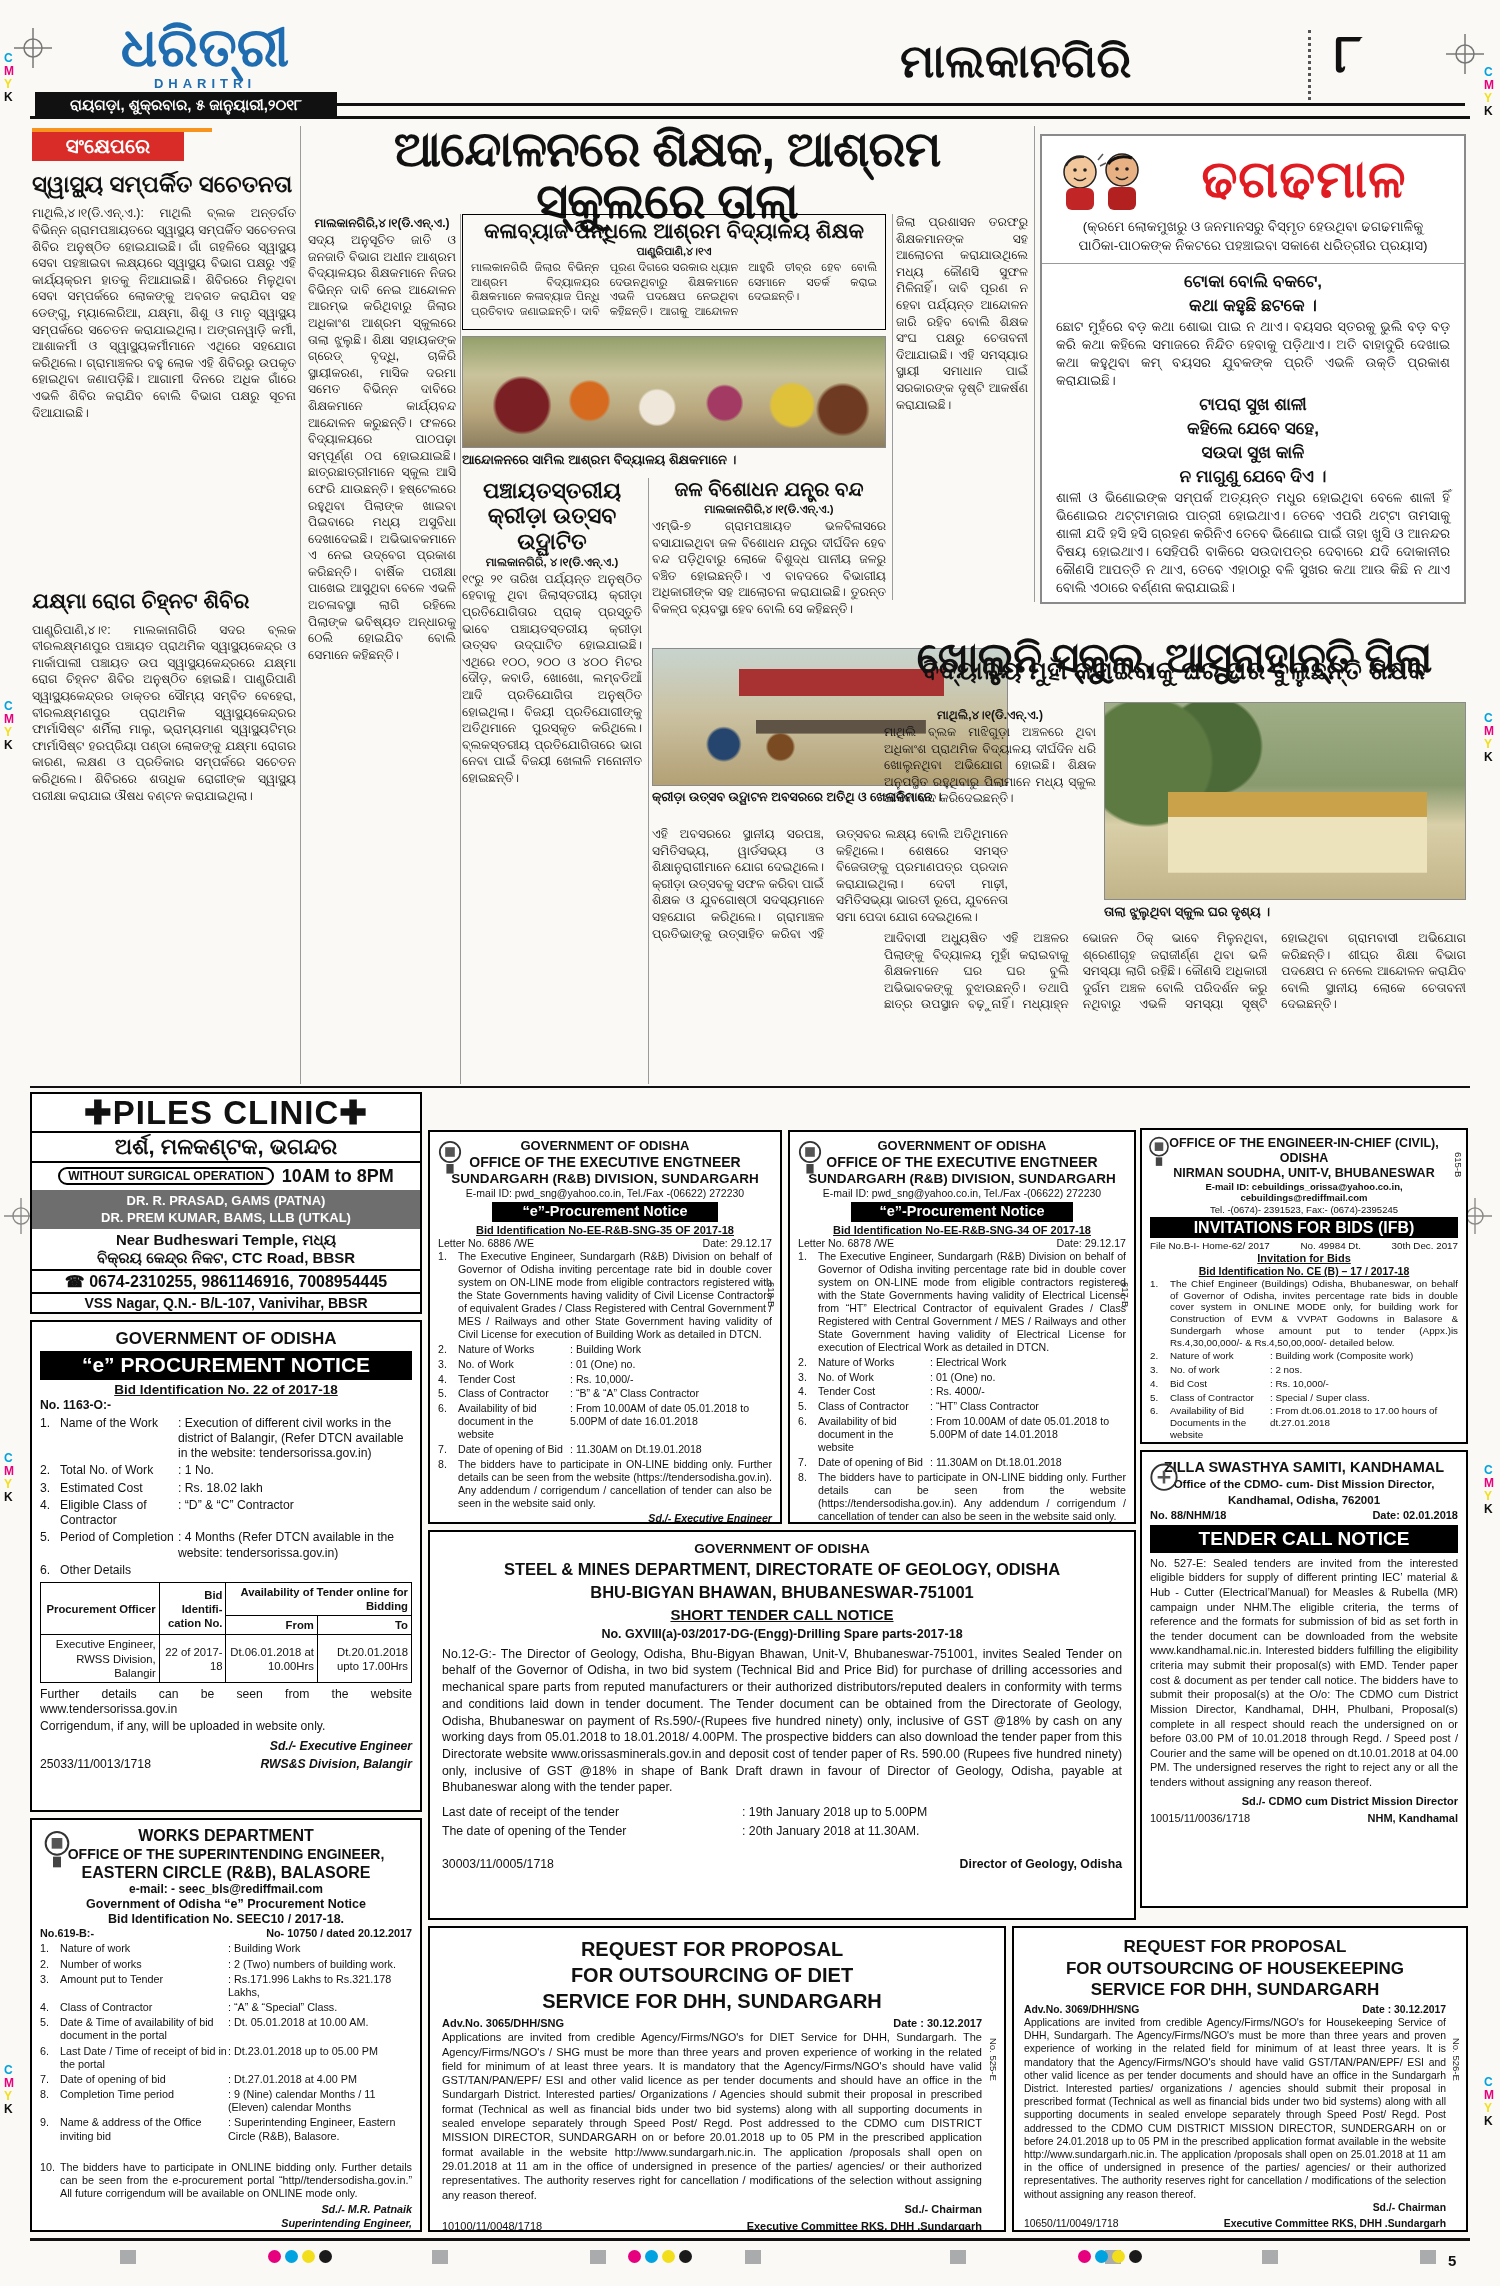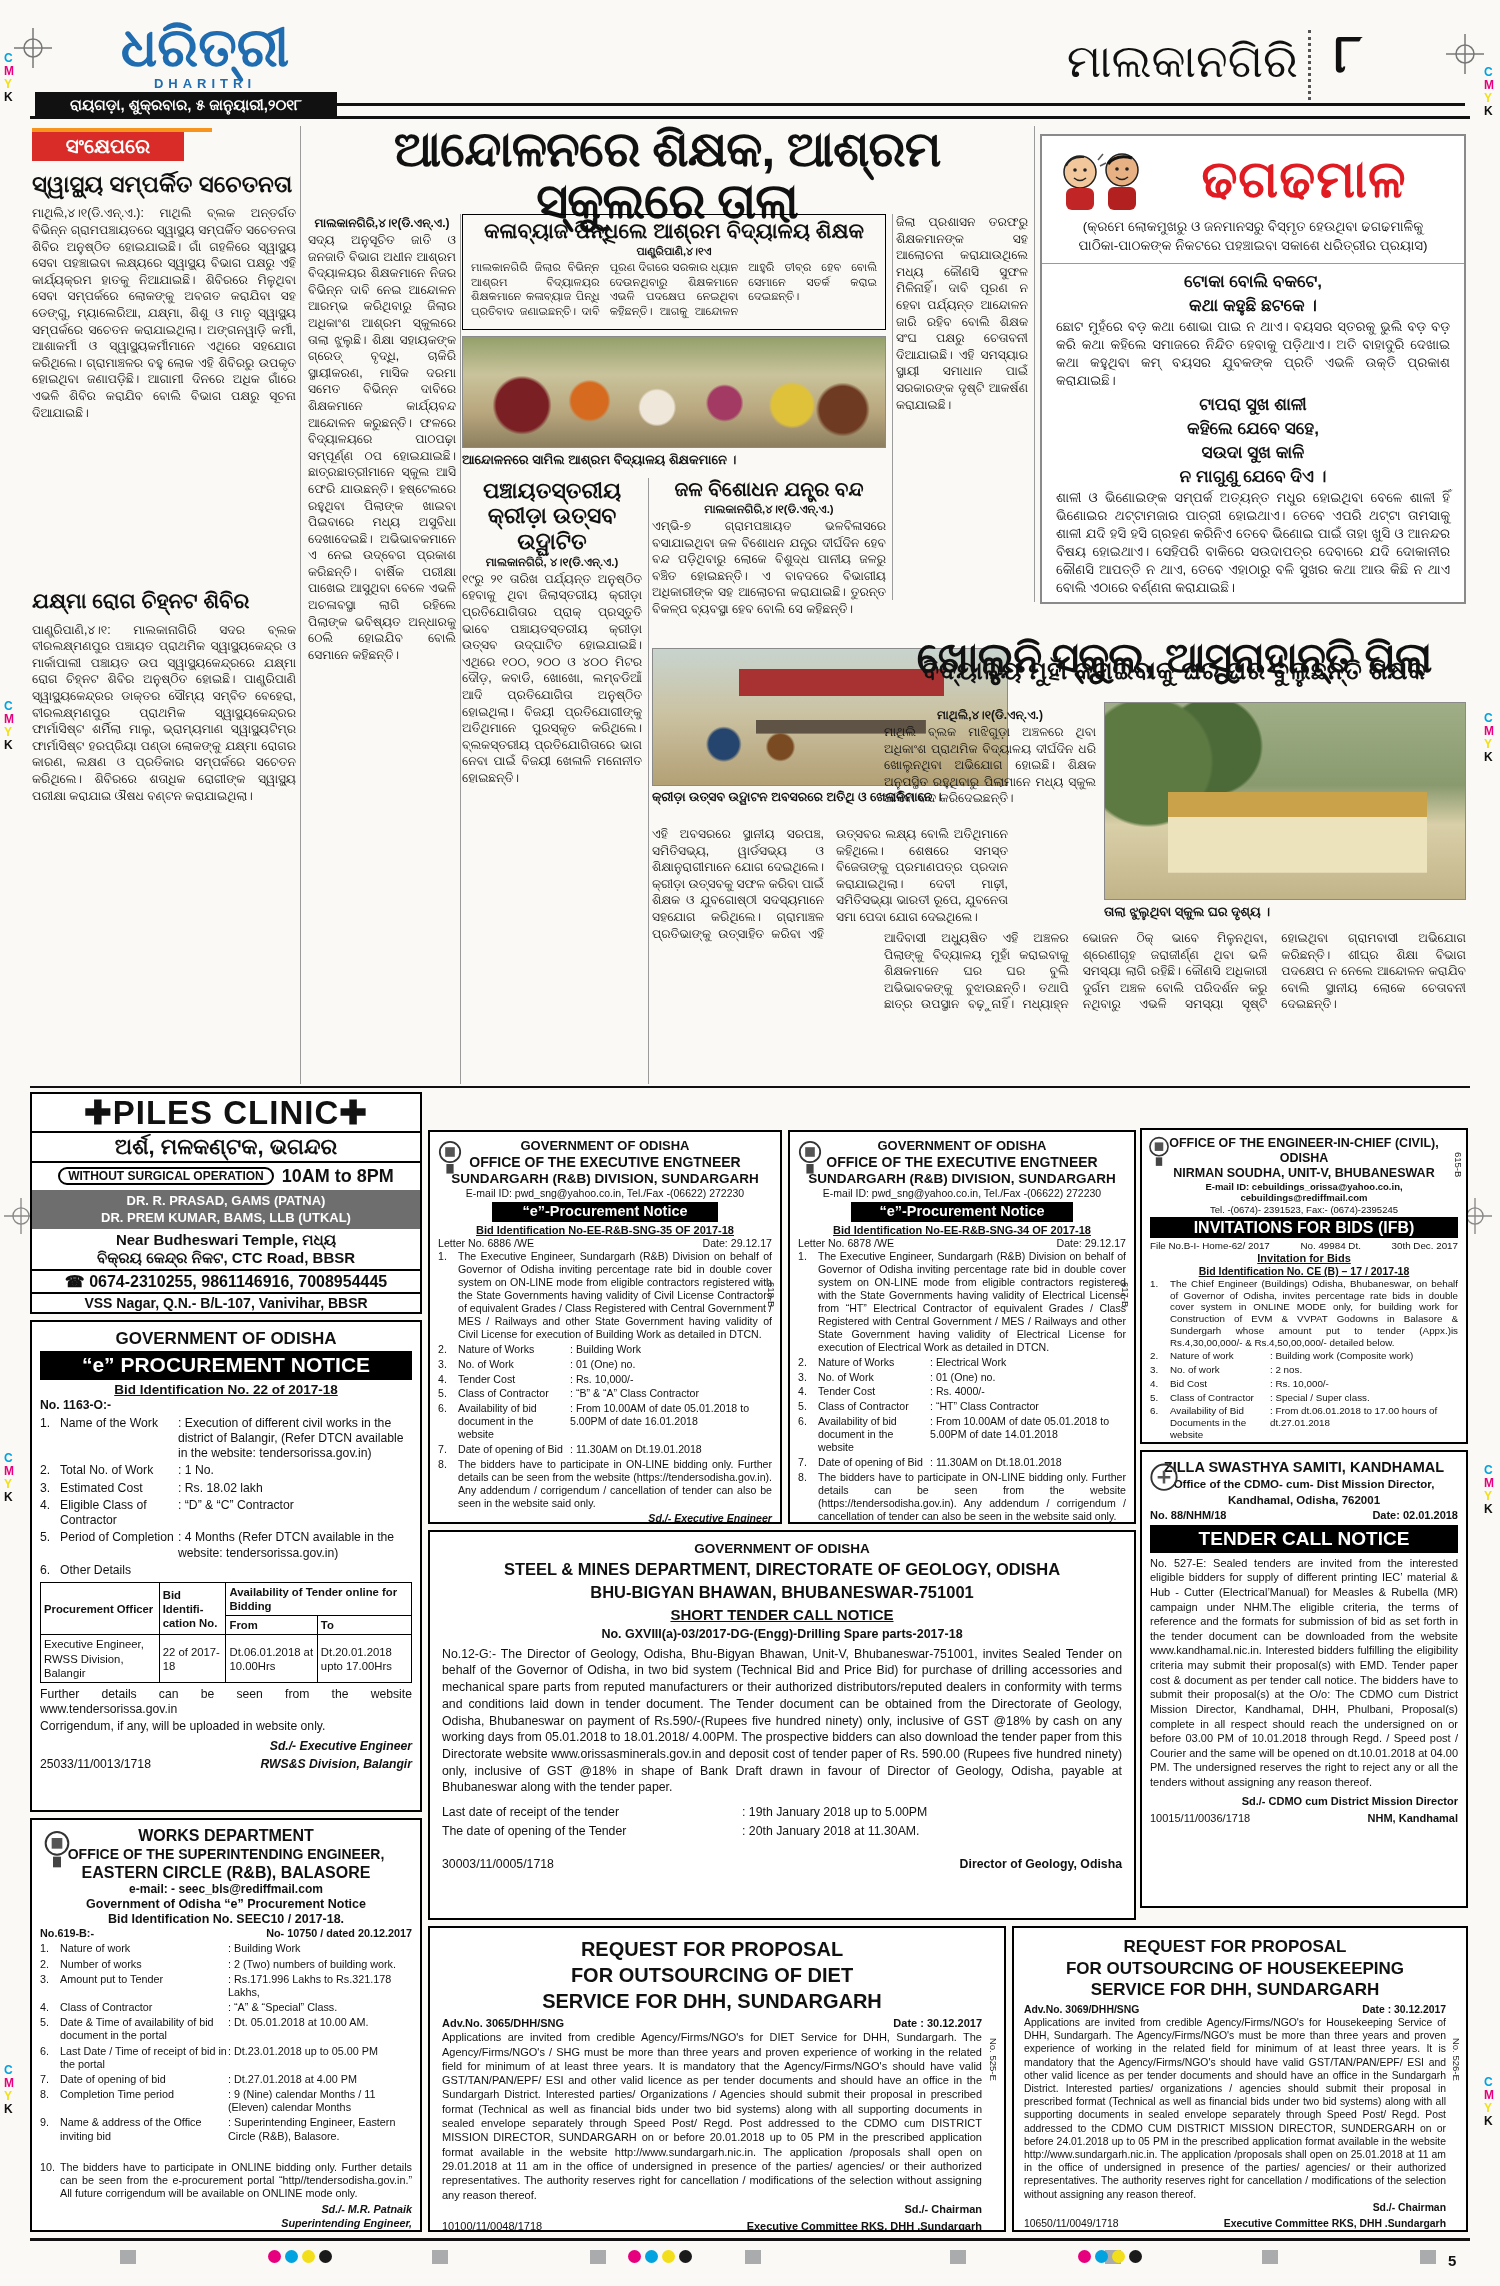--- a/index.html
+++ b/index.html
@@ -8,21 +8,21 @@
   .abs{position:absolute;box-sizing:border-box;}
   .jtext{text-align:justify;text-justify:inter-word;}
   .center{text-align:center;}
   .bold{font-weight:bold;}
   .vline{position:absolute;width:1px;background:#9b9b9b;}
   .hrule{position:absolute;background:#111;}
   
   .logo-odia{font-size:54px;font-weight:bold;color:#1f6cb0;line-height:1;}
   .logo-latin{font-size:13px;font-weight:bold;color:#1f6cb0;letter-spacing:5px;}
   .datebar{background:#111;color:#fff;font-size:15px;font-weight:bold;display:flex;align-items:center;justify-content:center;}
-  .edition{font-size:46px;font-weight:normal;text-align:right;line-height:1;}
+  .edition{font-size:46px;font-weight:bold;text-align:left;line-height:1;}
   .pagenum-odia{font-size:54px;font-weight:bold;line-height:1;}
   .dotsep{border-left:3px dotted #555;}
   .cmyk{position:absolute;display:flex;flex-direction:column;font-size:12px;line-height:13px;font-weight:bold;}
   .cmyk .c{color:#00a3e0}.cmyk .m{color:#e6007e}.cmyk .y{color:#f2de1b}.cmyk .k{color:#111}
   
   .brief-badge{background:#d92b27;color:#fff;font-size:20px;font-weight:bold;text-align:center;padding:3px 0;}
   .brief-accent{background:#f7941d;height:4px;}
   .news-h1{font-weight:bold;line-height:1.06;text-align:center;letter-spacing:-1px;}
   .news-h2{font-weight:bold;line-height:1.15;text-align:center;}
   .dateline{font-weight:bold;font-size:12px;text-align:center;margin:2px 0;}
@@ -41,21 +41,21 @@
   .kv{display:flex;align-items:flex-start;margin:2px 0;}
   .kv .n{flex:0 0 20px;}
   .kv .k{flex:0 0 118px;}
   .kv .v{flex:1;}
   .para-n{display:flex;}
   .para-n .n{flex:0 0 20px;}
   .sign{text-align:right;font-weight:bold;font-style:italic;}
   .coderow{display:flex;justify-content:space-between;align-items:flex-end;margin-top:3px;}
   .sideline{position:absolute;writing-mode:vertical-rl;font-size:9.5px;color:#222;}
   table.tnd{border-collapse:collapse;width:100%;font-size:11.3px;margin:4px 0;}
-  table.tnd th,table.tnd td{border:1.5px solid #000;padding:2px 3px;text-align:left;}
+  table.tnd th,table.tnd td{border:1.5px solid #000;padding:2px 3px;text-align:right;}
   
   .piles{border:2px solid #000;background:#fff;text-align:center;}
   .piles .r1{font-size:33px;font-weight:bold;letter-spacing:1px;padding-top:2px;line-height:1.05;}
   .piles .r2{font-size:22px;font-weight:bold;border-top:2px solid #000;border-bottom:2px solid #000;padding:1px 0;}
   .piles .r3{display:flex;justify-content:center;align-items:center;gap:8px;padding:3px 0;}
   .piles .pill{border:2px solid #000;border-radius:12px;font-size:12px;font-weight:bold;padding:0 8px;}
   .piles .hrs{font-size:18px;font-weight:bold;}
   .piles .docs{background:#6e6e6e;color:#fff;font-size:13px;font-weight:bold;line-height:1.3;padding:3px 0;}
   .piles .addr{font-size:15px;font-weight:bold;line-height:1.2;padding:2px 15px;}
   .piles .ph1{font-size:16px;font-weight:bold;border-top:2px solid #000;padding:1px 0;}

